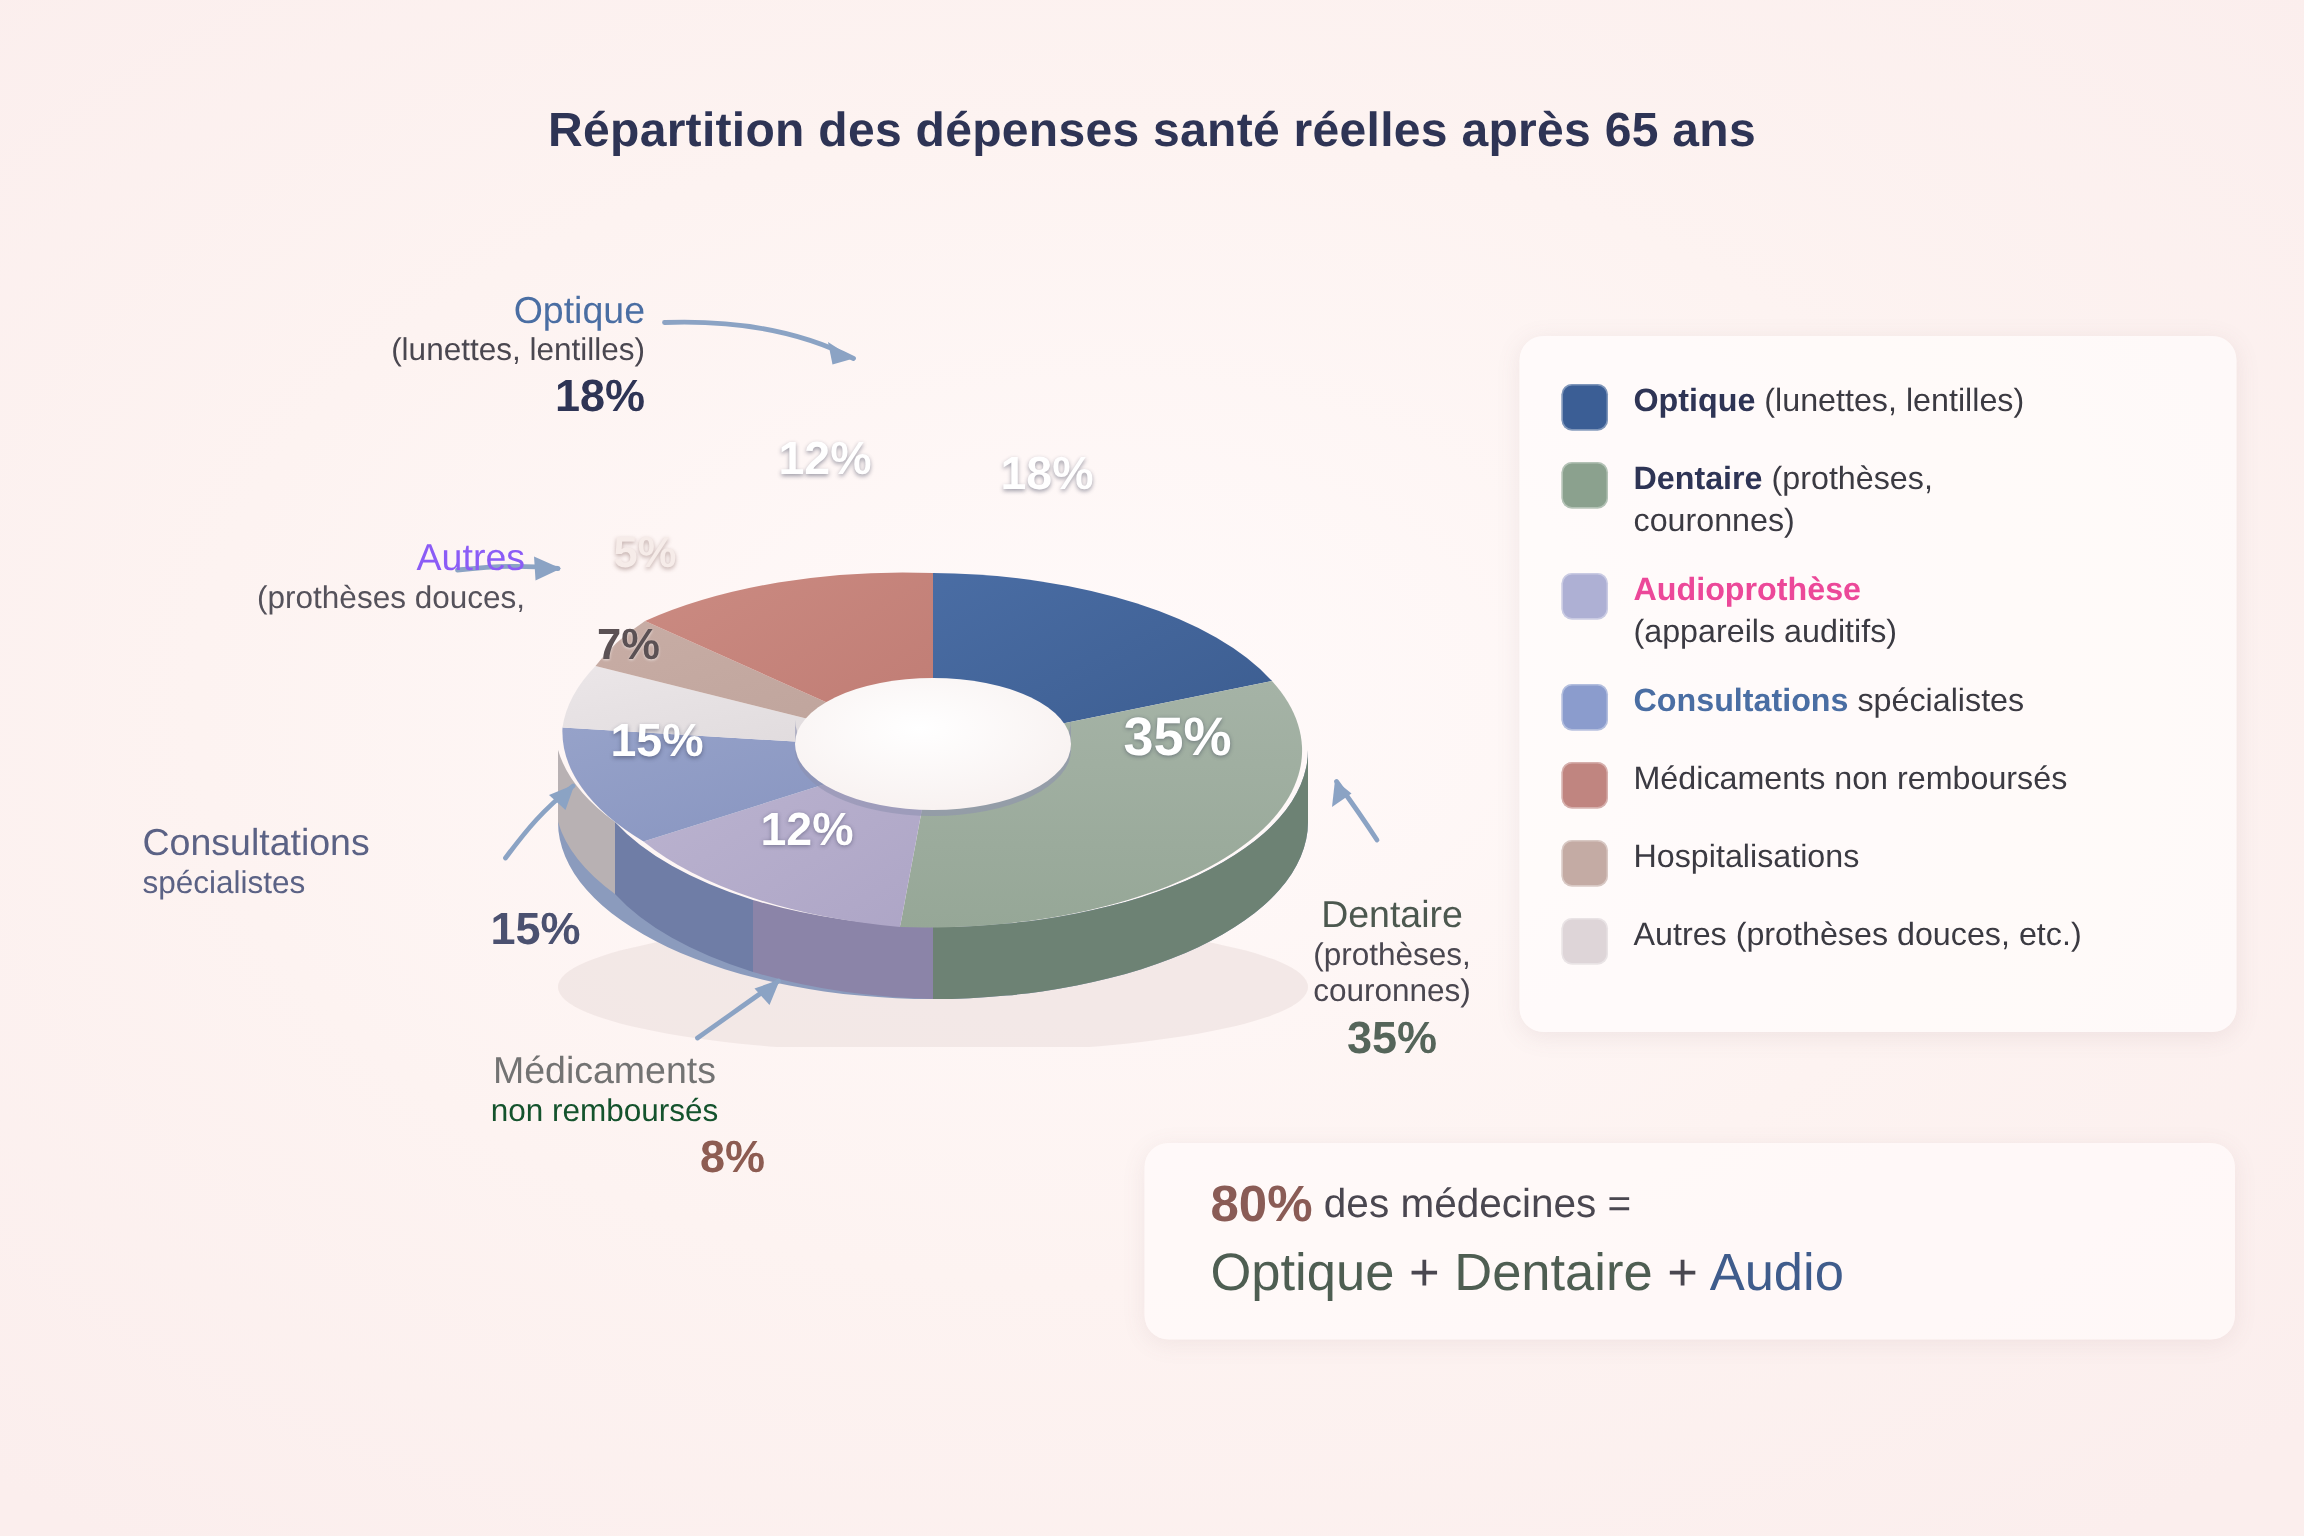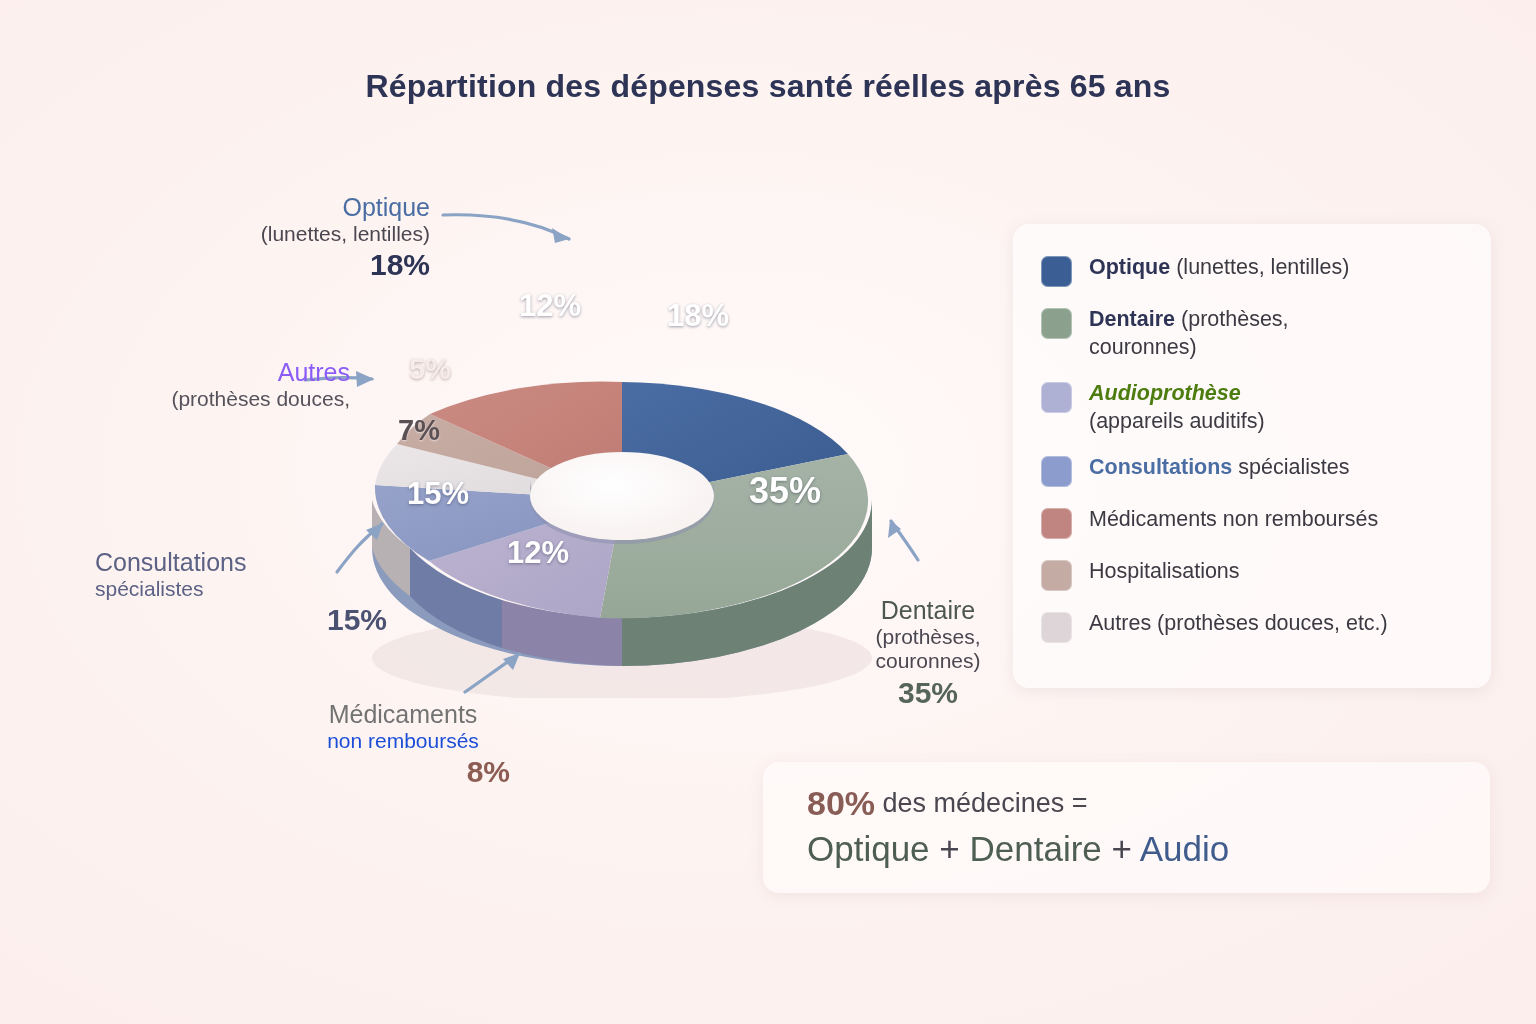--- a/index.html
+++ b/index.html
@@ -60,21 +60,21 @@
   #callout-autres .lead { color:#8b5cf6; }
   #callout-autres .sub  { color:#55525b; }
 
   #callout-consult { left:95px; top:548px; text-align:left; width:300px; }
   #callout-consult .lead { color:#5b6285; }
   #callout-consult .sub  { color:#5b6285; }
   #callout-consult .pct  { color:#4b5170; display:block; text-align:right; padding-right:8px; }
 
   #callout-medic { left:278px; top:700px; text-align:center; width:250px; }
   #callout-medic .lead { color:#737373; }
-  #callout-medic .sub  { color:#1d4ed8; }
+  #callout-medic .sub  { color:#14532d; }
   #callout-medic .pct  { color:#8d5c52; display:block; text-align:right; padding-right:18px; }
 
   #callout-dentaire { left:818px; top:596px; text-align:center; width:220px; }
   #callout-dentaire .lead { color:#4c584f; }
   #callout-dentaire .sub  { color:#4a4750; }
   #callout-dentaire .pct  { color:#55655a; }
 
   
   #arrows { position:absolute; inset:0; pointer-events:none; }
 
@@ -271,21 +271,21 @@
   <div class="legend-item">
     <span class="legend-swatch" style="background: rgb(139, 161, 142);"></span>
     <span class="legend-text">
       <span class="strong" style="color: rgb(46, 52, 85);">Dentaire</span><span> (prothèses,</span><br>
       <span>couronnes)</span>
     </span>
   </div>
   <div class="legend-item">
     <span class="legend-swatch" style="background: rgb(174, 176, 212);"></span>
     <span class="legend-text">
-      <span class="strong" style="color: #4d7c0f; font-style: italic;">Audioprothèse</span><br>
+      <span class="strong" style="color: #ec4899;">Audioprothèse</span><br>
       <span>(appareils auditifs)</span>
     </span>
   </div>
   <div class="legend-item">
     <span class="legend-swatch" style="background: rgb(139, 156, 205);"></span>
     <span class="legend-text">
       <span class="strong" style="color: rgb(74, 110, 163);">Consultations</span><span> spécialistes</span>
     </span>
   </div>
   <div class="legend-item">

